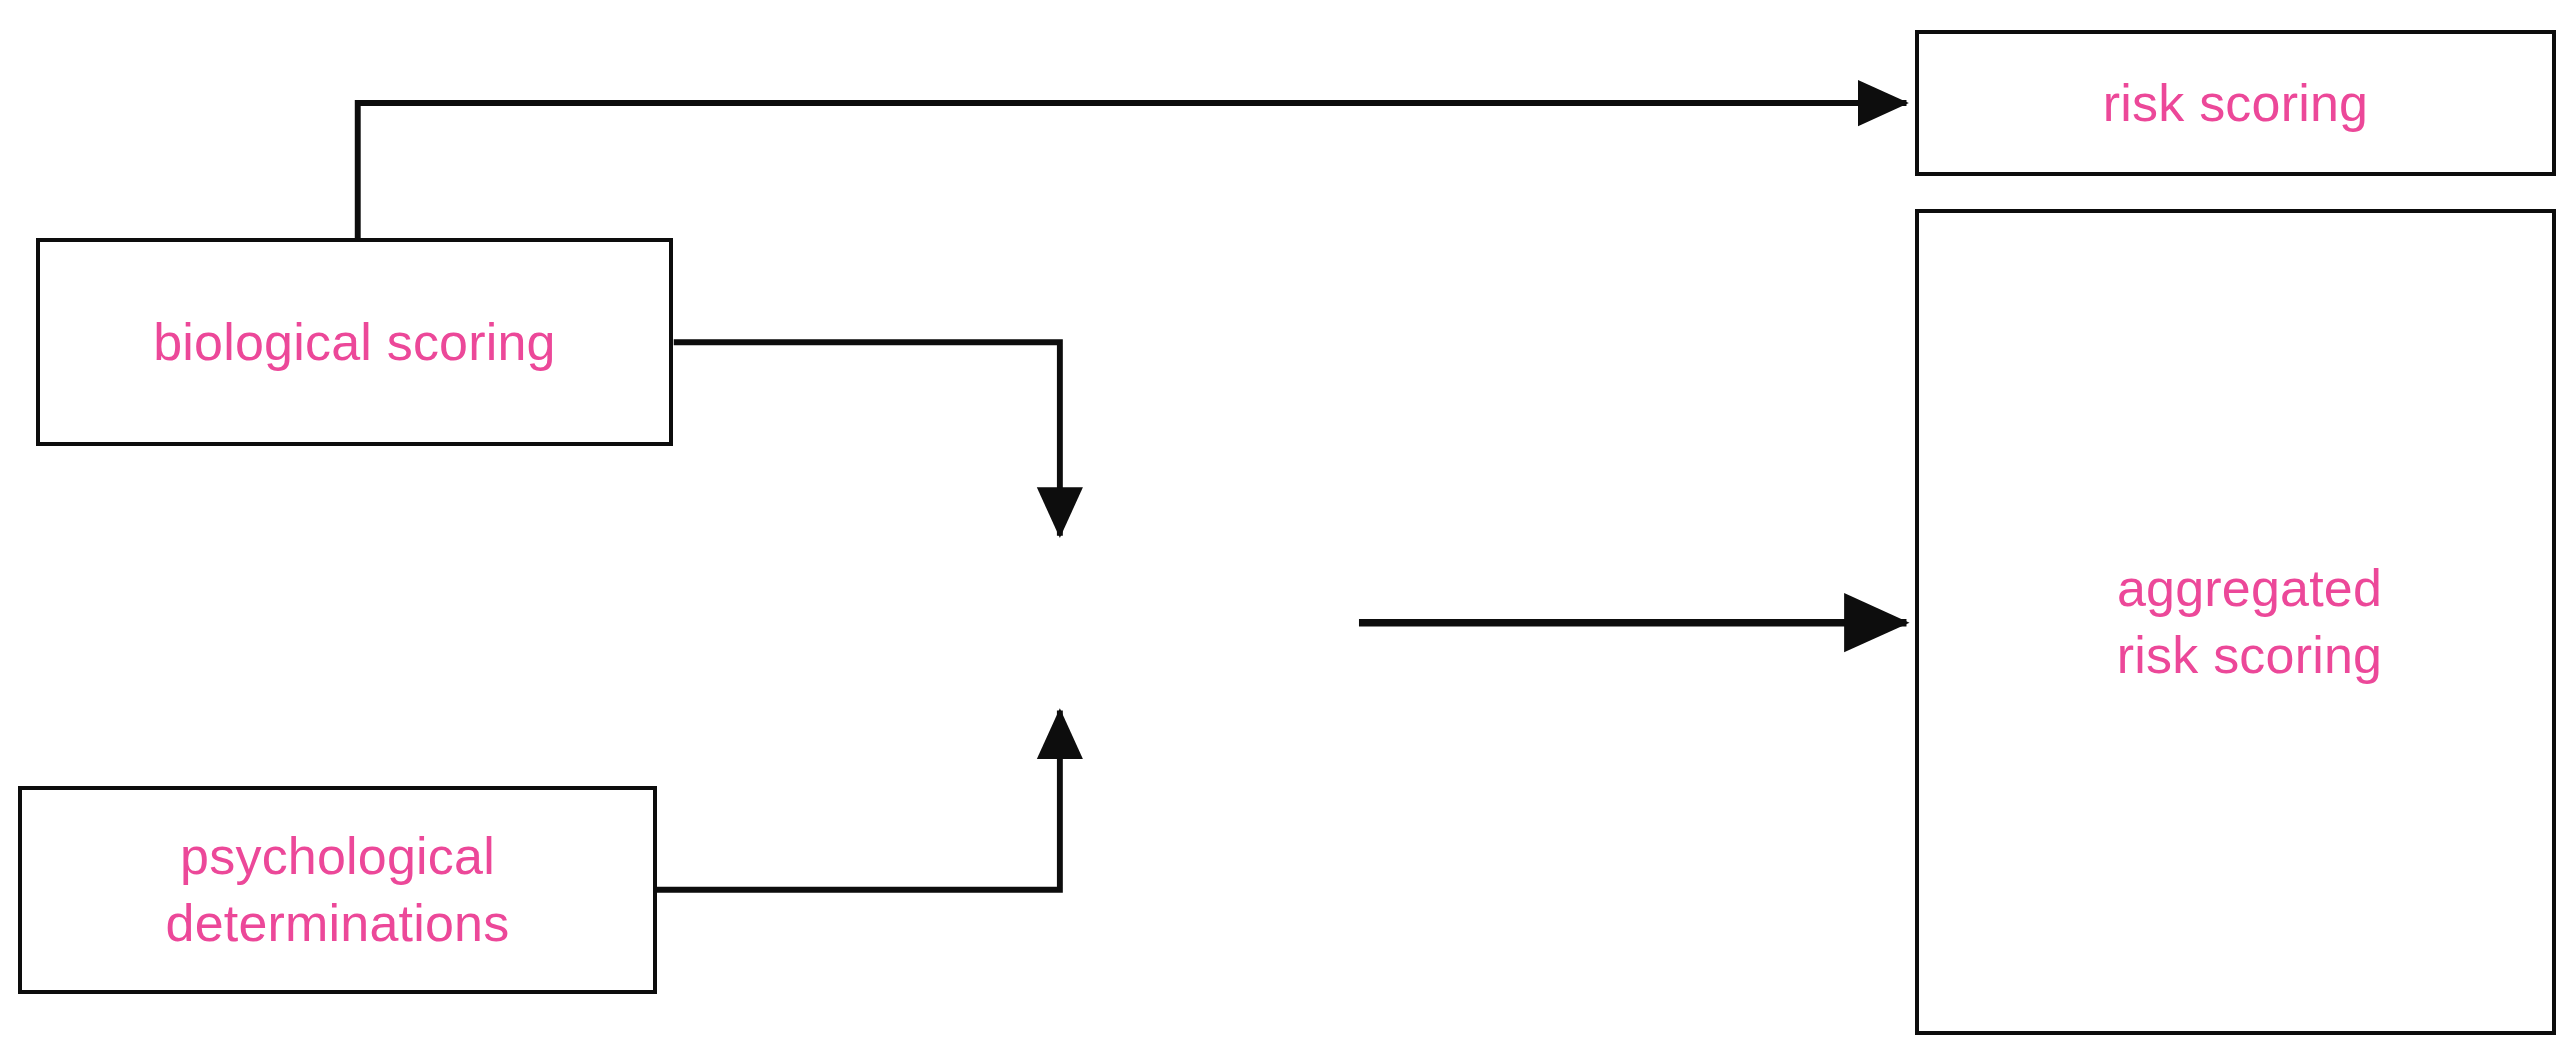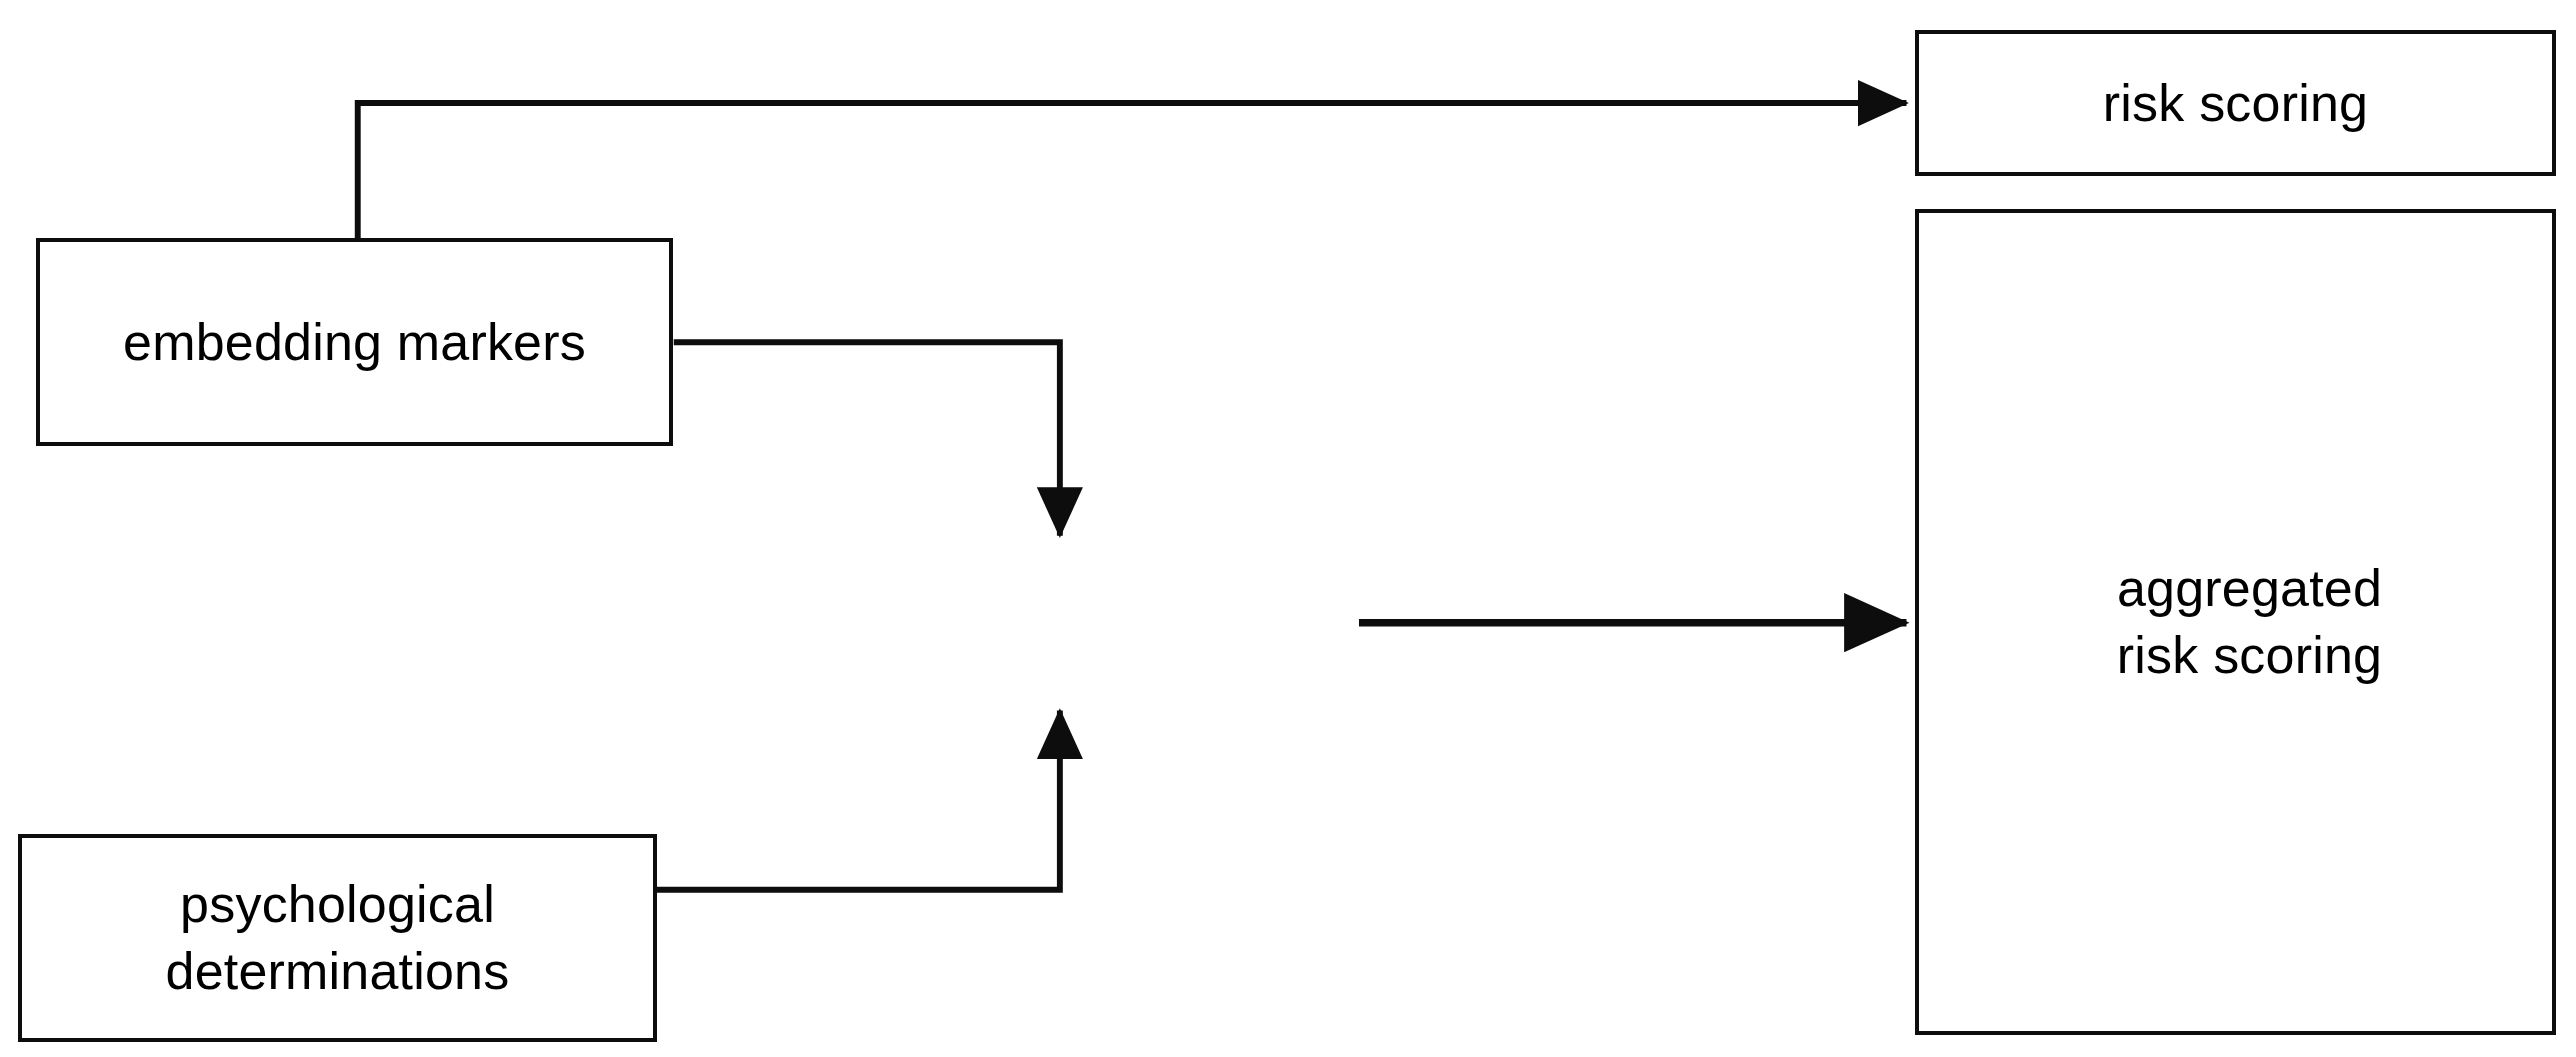--- a/index.html
+++ b/index.html
@@ -32,35 +32,35 @@
     border: 4.2px solid #0d0d0d;
     background: #ffffff;
     display: flex;
     align-items: center;
     justify-content: center;
     text-align: center;
     line-height: 1.28;
     font-size: 52px;
     font-weight: 400;
     letter-spacing: 0.2px;
-    color: #000000;
+    color: #ec4899;
     white-space: pre-line;
   }
   .node-label {
     display: block;
     width: 100%;
     padding: 0 8.5px;
     box-sizing: border-box;
   }
   
   #node-biological-markers {
     left: 36px;  top: 238px;  width: 637px;  height: 208px;
   }
   #node-psychological-determinations {
-    left: 18px;  top: 786px;  width: 639px;  height: 208px; margin-top: 48px;
+    left: 18px;  top: 786px;  width: 639px;  height: 208px;
   }
   #node-latent-embedding {
     left: 738px; top: 543px;  width: 621px;  height: 160px;
   }
   #node-risk-scoring {
     left: 1915px; top: 30px;  width: 641px;  height: 146px;
   }
   #node-aggregated-risk-scoring {
     left: 1915px; top: 209px; width: 641px;  height: 826px; padding-left: 28px;
   }
@@ -80,21 +80,21 @@
     <path d="M423,282 L423,122 L2256,122" fill="none" stroke="#0d0d0d" stroke-width="7" marker-end="url(#arrow-head)"></path>
 
     <path d="M797,405 L1254,405 L1254,634" fill="none" stroke="#0d0d0d" stroke-width="7" marker-end="url(#arrow-head)"></path>
 
     <path d="M777,1053 L1254,1053 L1254,841" fill="none" stroke="#0d0d0d" stroke-width="7" marker-end="url(#arrow-head)"></path>
 
     <path d="M1608,737 L2256,737" fill="none" stroke="#0d0d0d" stroke-width="9" marker-end="url(#arrow-head)"></path>
   </svg>
 
   <div class="node-box" id="node-biological-markers">
-    <span class="node-label">embedding markers</span>
+    <span class="node-label">biological scoring</span>
   </div>
 
   <div class="node-box" id="node-psychological-determinations">
     <span class="node-label">psychological
 determinations</span>
   </div>
 
 
   <div class="node-box" id="node-risk-scoring">
     <span class="node-label">risk scoring</span>

